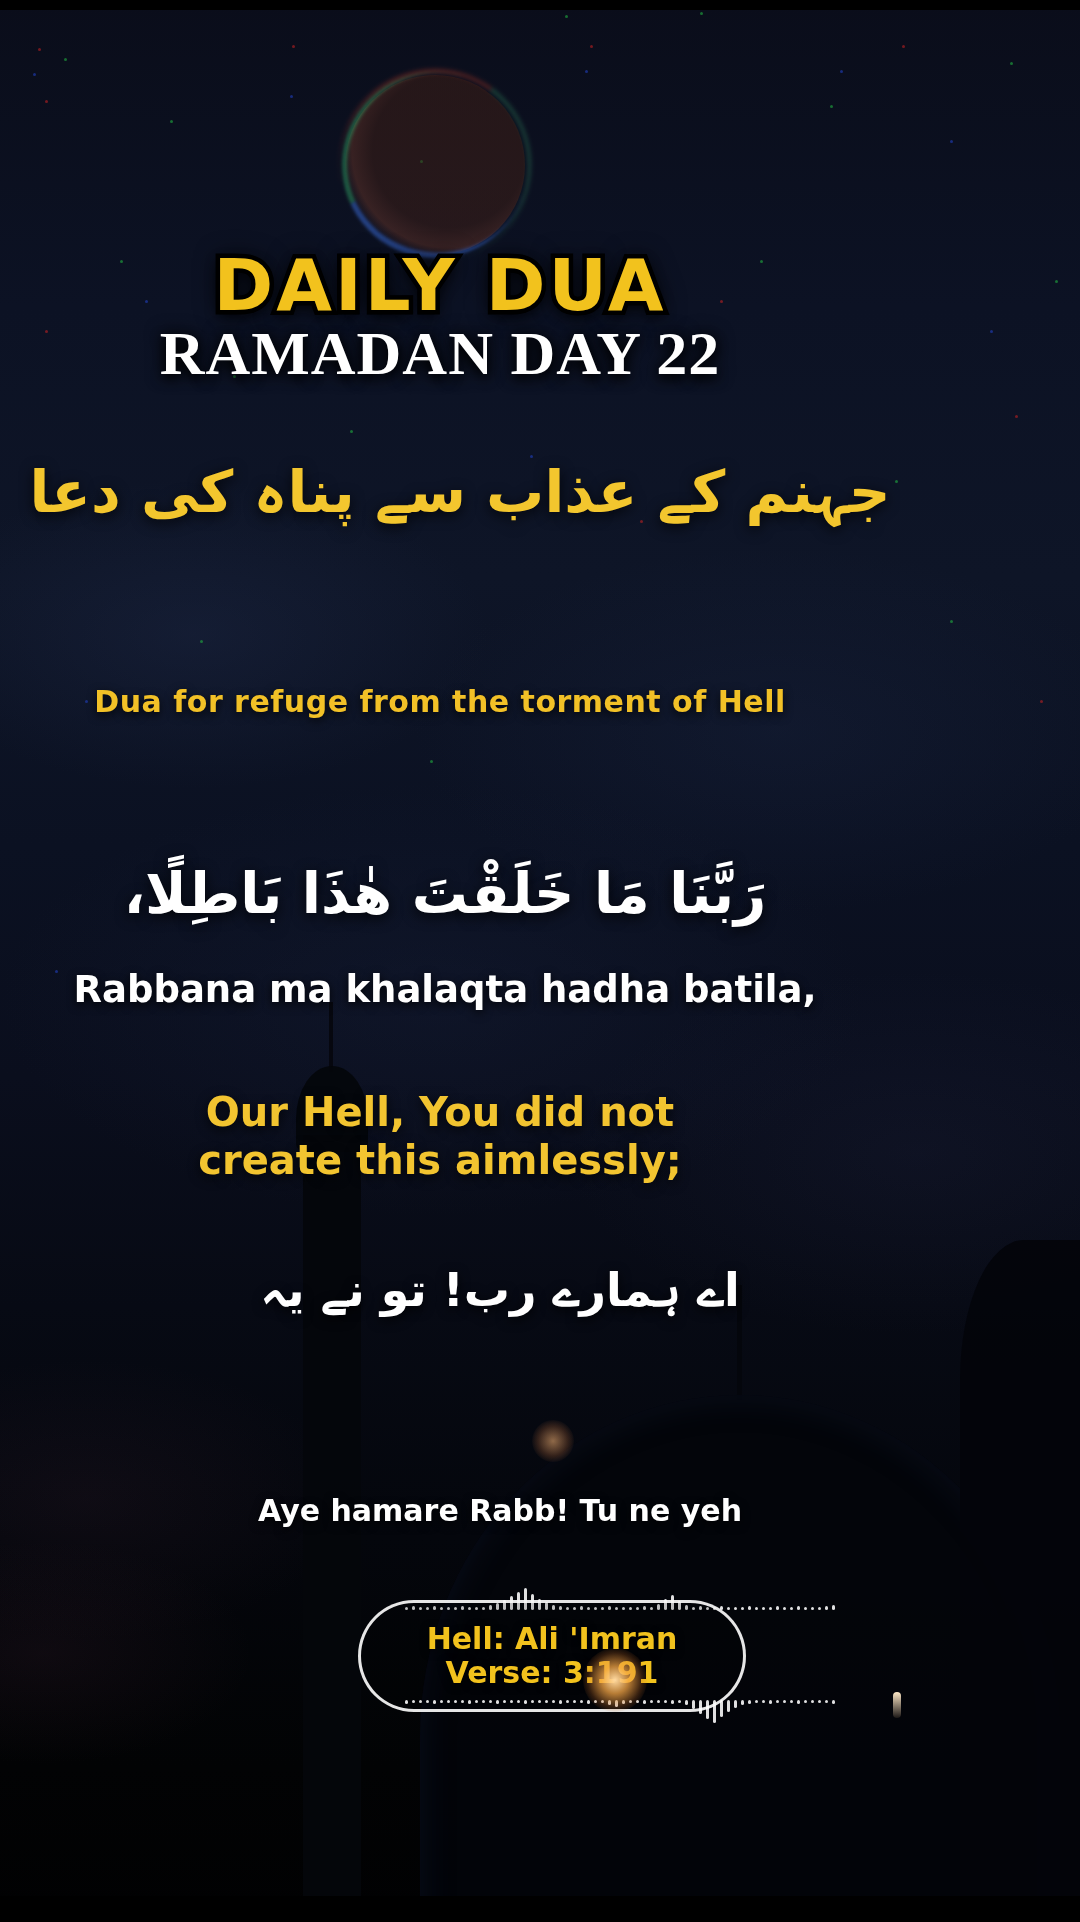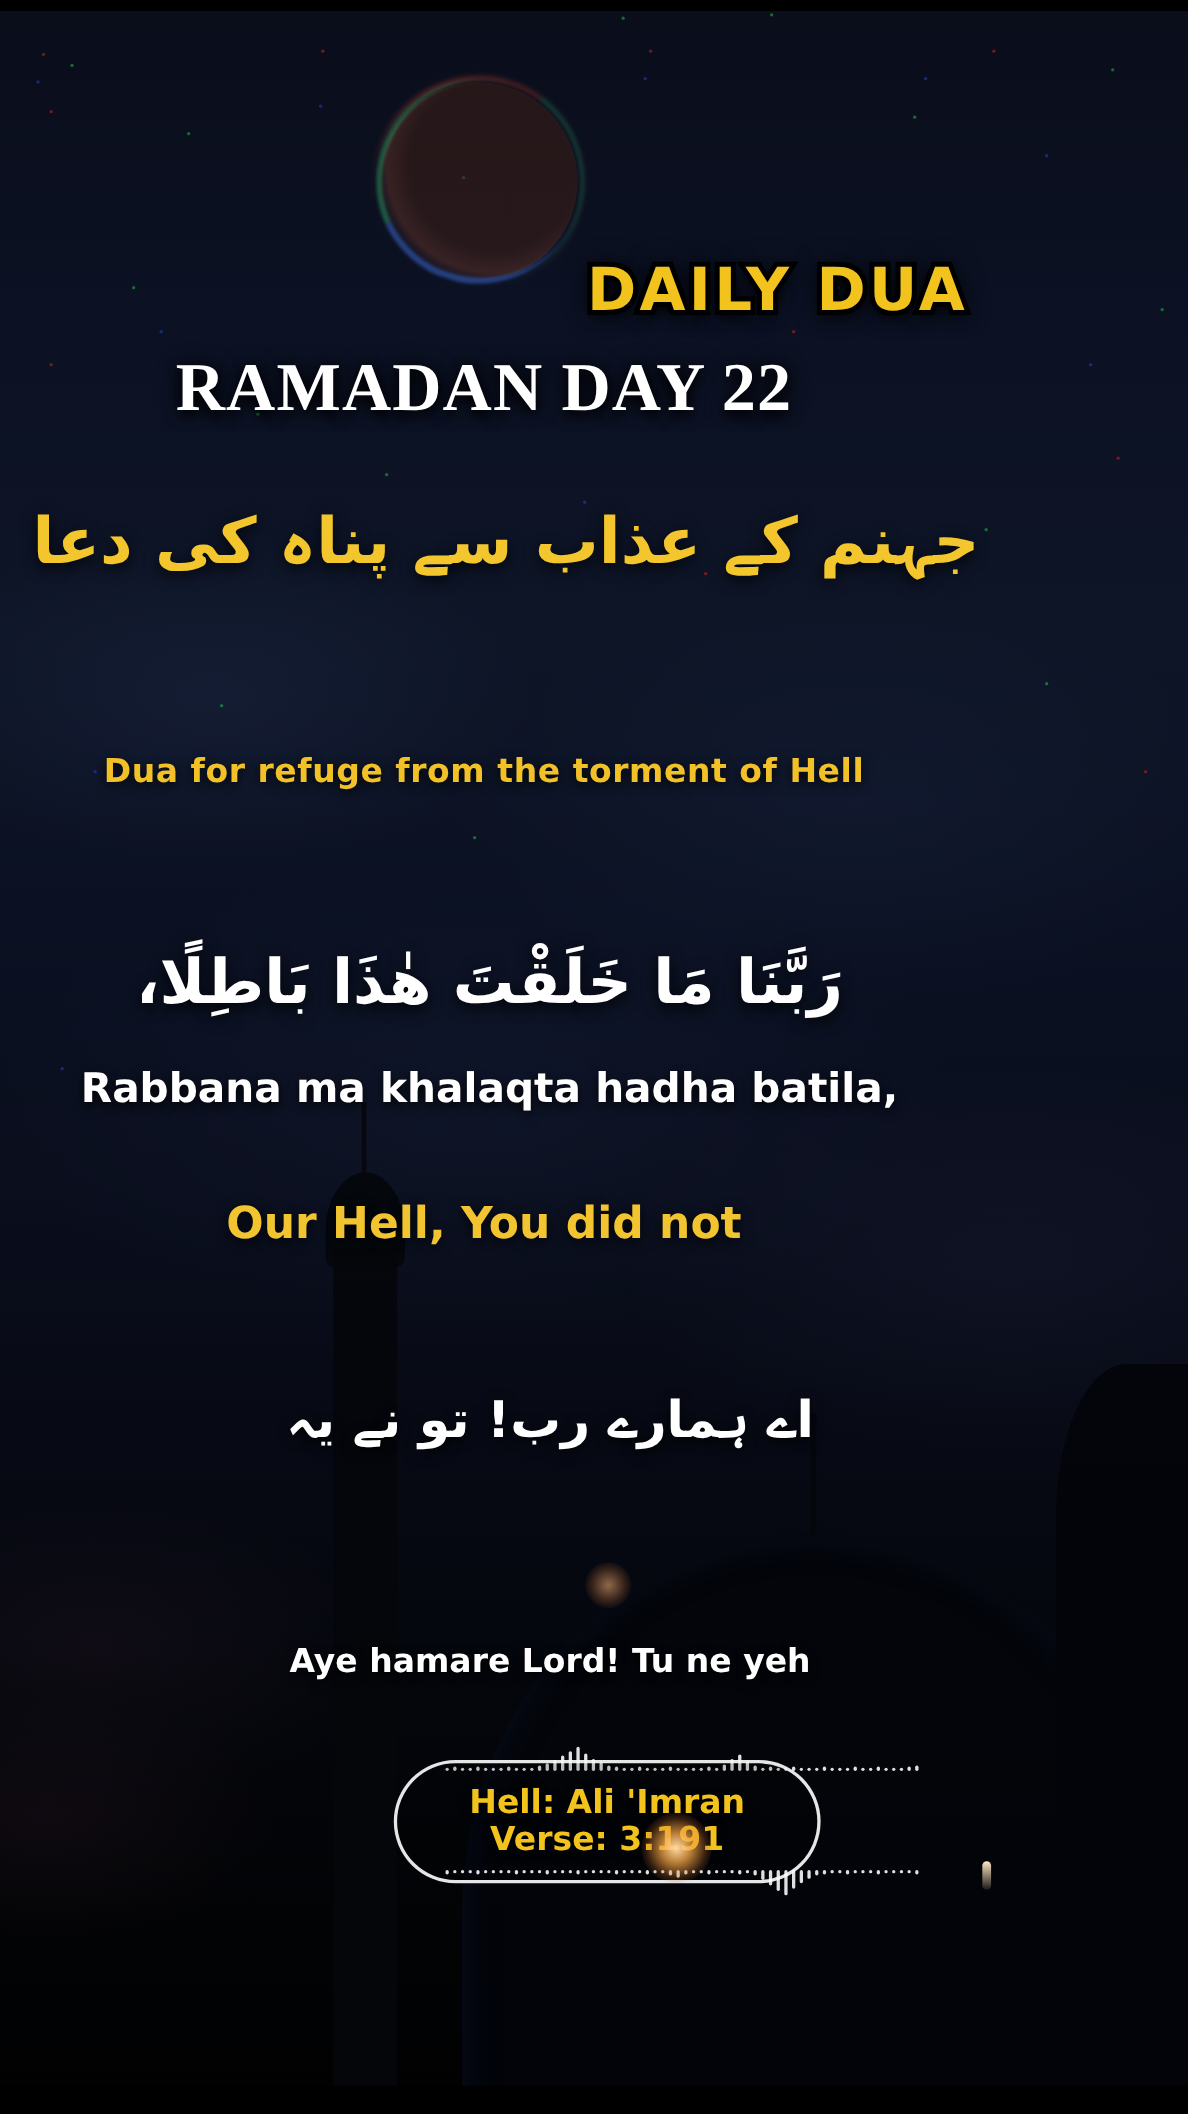--- a/index.html
+++ b/index.html
@@ -54,24 +54,24 @@
   
   .glow{position:absolute;border-radius:50%;pointer-events:none;}
   .glow-lamp{left:583px;top:1648px;width:64px;height:64px;
     background:radial-gradient(circle,#ffd9a0 0%,rgba(245,166,70,.75) 30%,rgba(200,110,40,.25) 60%,transparent 75%);}
   .glow-dome-dot{left:532px;top:1420px;width:42px;height:42px;
     background:radial-gradient(circle,rgba(235,170,110,.6) 0%,rgba(190,110,60,.25) 50%,transparent 75%);}
   .glow-streak{left:893px;top:1692px;width:8px;height:26px;border-radius:4px;
     background:linear-gradient(180deg,#ffe9c8,rgba(255,200,140,.1));}
   
   .t{position:absolute;text-align:center;white-space:nowrap;}
-  .badge-title{left:0;top:232px;width:880px;
-    font-size:54px;font-weight:800;letter-spacing:3px;color:#F2C21D;
+  .badge-title{left:0;top:243px;width:880px;
+    font-size:72px;font-weight:800;letter-spacing:3px;color:#F2C21D;
     -webkit-text-stroke:9px #000;paint-order:stroke fill;
-    text-shadow:0 0 24px rgba(0,0,0,.85),0 5px 14px rgba(0,0,0,.8);text-align:right;}
+    text-shadow:0 0 24px rgba(0,0,0,.85),0 5px 14px rgba(0,0,0,.8);}
   .day-title{left:0;top:318px;width:880px;
     font-family:"Liberation Serif","DejaVu Serif",serif;
     font-size:62px;font-weight:700;color:#fff;letter-spacing:1px;
     text-shadow:0 0 18px rgba(0,0,0,.95),0 4px 12px rgba(0,0,0,.9);}
   .urdu-heading{left:0;top:448px;width:920px;direction:rtl;
     font-size:58px;font-weight:700;color:#F3C62E;line-height:1.55;
     text-shadow:0 3px 14px rgba(0,0,0,.8);}
   .english-heading{left:0;top:684px;width:880px;
     font-size:30px;font-weight:800;color:#F2C127;letter-spacing:.5px;
     text-shadow:0 3px 10px rgba(0,0,0,.8);}
@@ -166,26 +166,27 @@
 
   <div class="t badge-title">DAILY DUA</div>
   <div class="t day-title">RAMADAN DAY 22</div>
   <div class="t urdu-heading">جہنم کے عذاب سے پناہ کی دعا</div>
   <div class="t english-heading">Dua for refuge from the torment of Hell</div>
   <div class="t arabic-verse">رَبَّنَا مَا خَلَقْتَ هٰذَا بَاطِلًا،</div>
   <div class="t transliteration">Rabbana ma khalaqta hadha batila,</div>
 
   <div class="t english-translation">
     <div>Our Hell, You did not</div>
+    <div>create this aimlessly;</div>
   </div>
 
   <div class="t urdu-line1">اے ہمارے رب! تو نے یہ</div>
 
   <div class="t roman-urdu">
-    <div>Aye hamare Lord! Tu ne yeh</div>
+    <div>Aye hamare Rabb! Tu ne yeh</div>
   </div>
 
   <div class="wave wave-top" id="wave-top">
       <span style="height: 3px;"></span>
       <span style="height: 4px;"></span>
       <span style="height: 3px;"></span>
       <span style="height: 3px;"></span>
       <span style="height: 4px;"></span>
       <span style="height: 3px;"></span>
       <span style="height: 3px;"></span>

